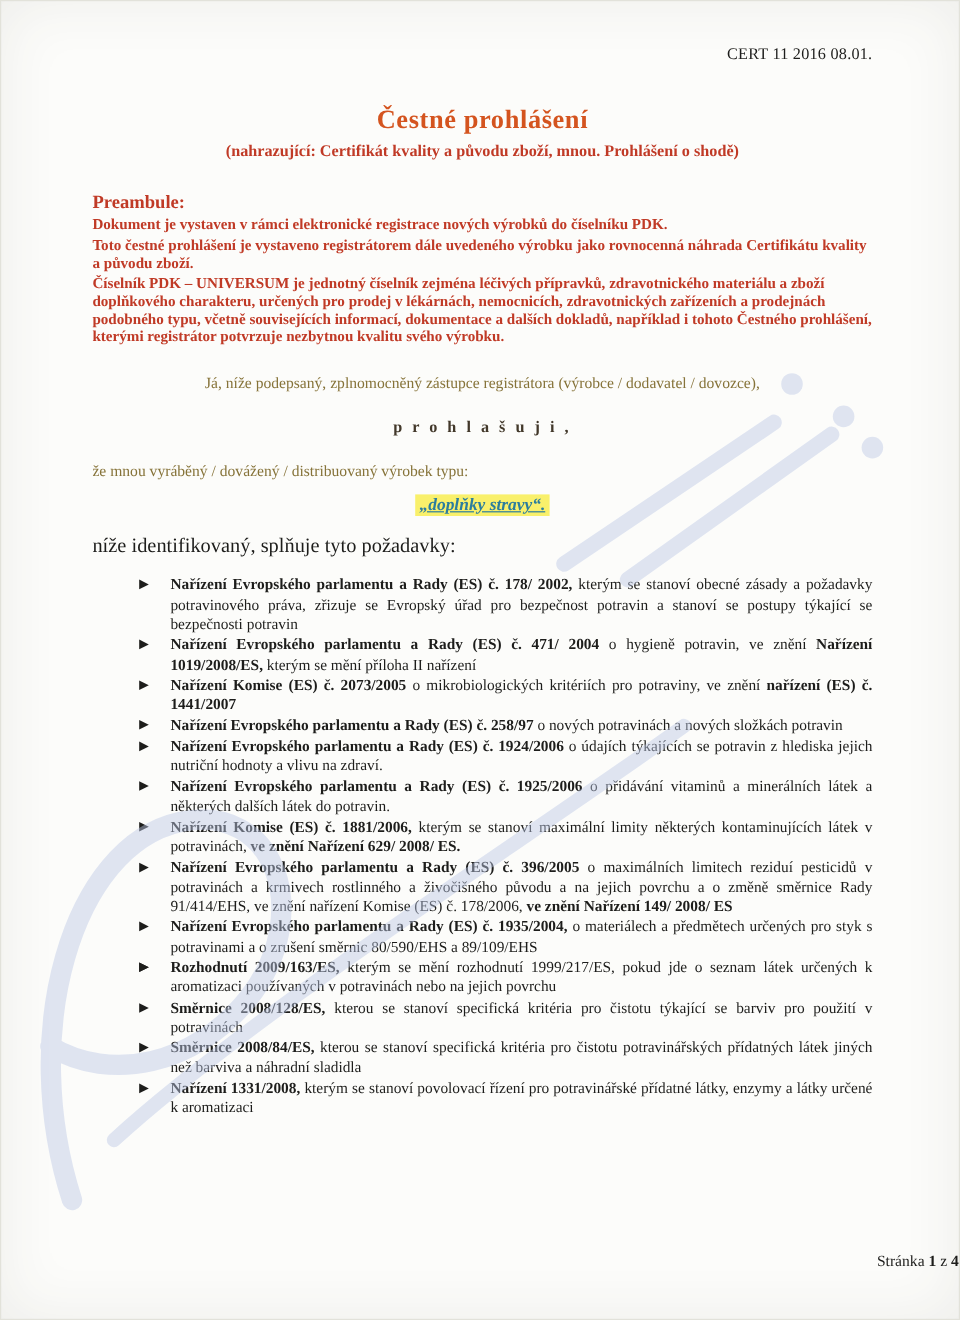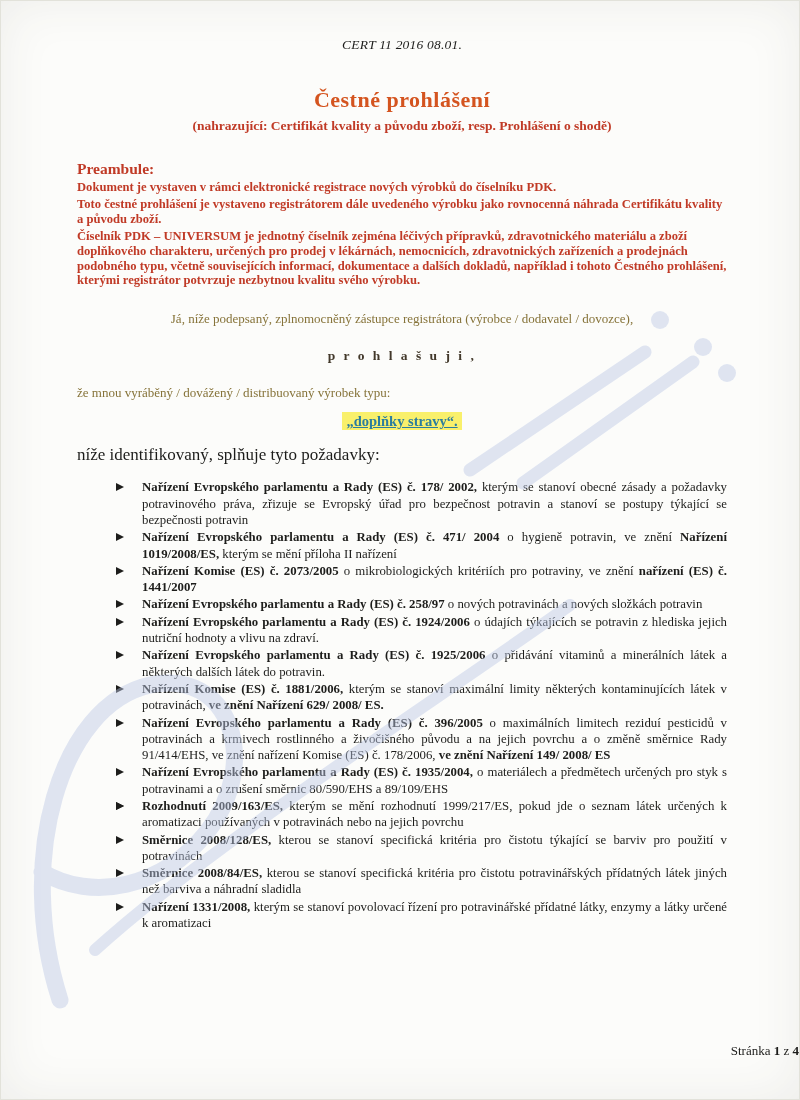--- a/index.html
+++ b/index.html
@@ -23,22 +23,21 @@
     overflow:hidden;
   }
   .page{
     position:absolute; inset:0;
     padding:36px 72px 0 76px;
     box-shadow: inset 0 0 50px rgba(60,60,50,0.08);
     border:1px solid #e2e2da;
     z-index:1;
   }
   .doc-code{
-    text-align:center;
-    font-style:italic;
+    text-align:right;
     font-size:13.5px;
     letter-spacing:0.2px;
   }
   .title{
     text-align:center;
     color:var(--c-title);
     font-size:22px;
     font-weight:bold;
     margin-top:34px;
     letter-spacing:0.5px;
@@ -86,20 +85,21 @@
     text-align:center;
     margin-top:11px;
   }
   .product-highlight{
     background:var(--c-highlight);
     color:var(--c-teal);
     font-weight:bold;
     font-size:14.5px;
     text-decoration:underline;
     padding:1px 4px;
+    font-style:italic;
   }
   .decl-follow{
     font-size:17px;
     margin-top:15px;
     color:var(--c-ink);
   }
   .req-list{
     list-style:none;
     margin-top:14px;
   }
@@ -135,21 +135,21 @@
   }
 </style>
 </head>
 <body>
 
 <div class="page">
 
   <div class="doc-code">CERT 11 2016 08.01.</div>
 
   <h1 class="title">Čestné prohlášení</h1>
-  <div class="subtitle">(nahrazující: Certifikát kvality a původu zboží, resp. Prohlášení o shodě)</div>
+  <div class="subtitle">(nahrazující: Certifikát kvality a původu zboží, mnou. Prohlášení o shodě)</div>
 
   <h2 class="preamble-heading">Preambule:</h2>
   <p class="preamble-text">Dokument je vystaven v rámci elektronické registrace nových výrobků do číselníku PDK.</p>
   <p class="preamble-text">Toto čestné prohlášení je vystaveno registrátorem dále uvedeného výrobku jako rovnocenná náhrada Certifikátu kvality a původu zboží.</p>
   <p class="preamble-text">Číselník PDK – UNIVERSUM je jednotný číselník zejména léčivých přípravků, zdravotnického materiálu a zboží doplňkového charakteru, určených pro prodej v lékárnách, nemocnicích, zdravotnických zařízeních a prodejnách podobného typu, včetně souvisejících informací, dokumentace a dalších dokladů, například i tohoto Čestného prohlášení, kterými registrátor potvrzuje nezbytnou kvalitu svého výrobku.</p>
 
   <p class="decl-intro">Já, níže podepsaný, zplnomocněný zástupce registrátora (výrobce / dodavatel / dovozce),</p>
   <p class="decl-verb">p r o h l a š u j i ,</p>
   <p class="decl-lead">že mnou vyráběný / dovážený  / distribuovaný výrobek typu:</p>
   <p class="decl-product">

